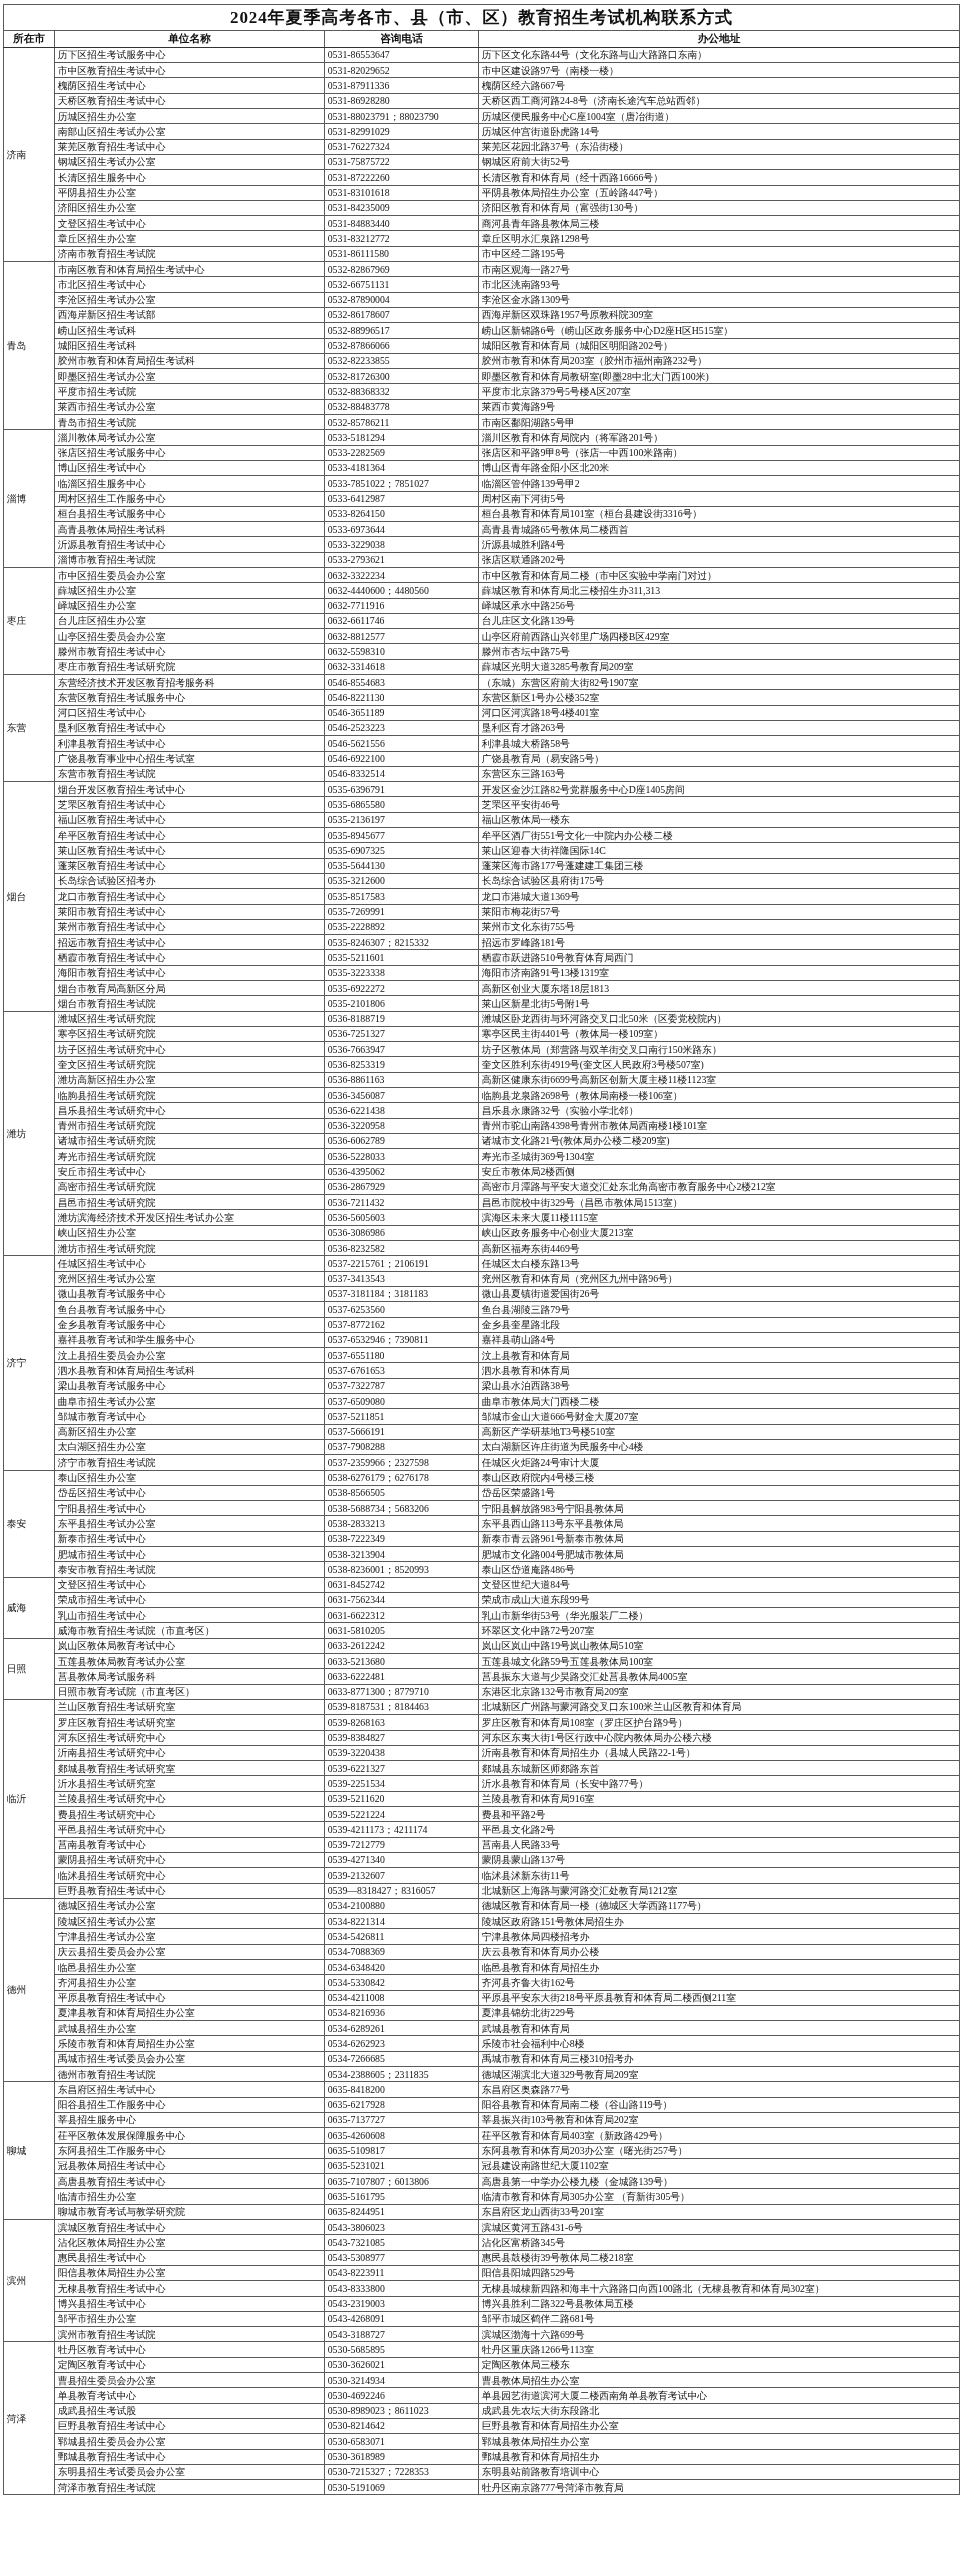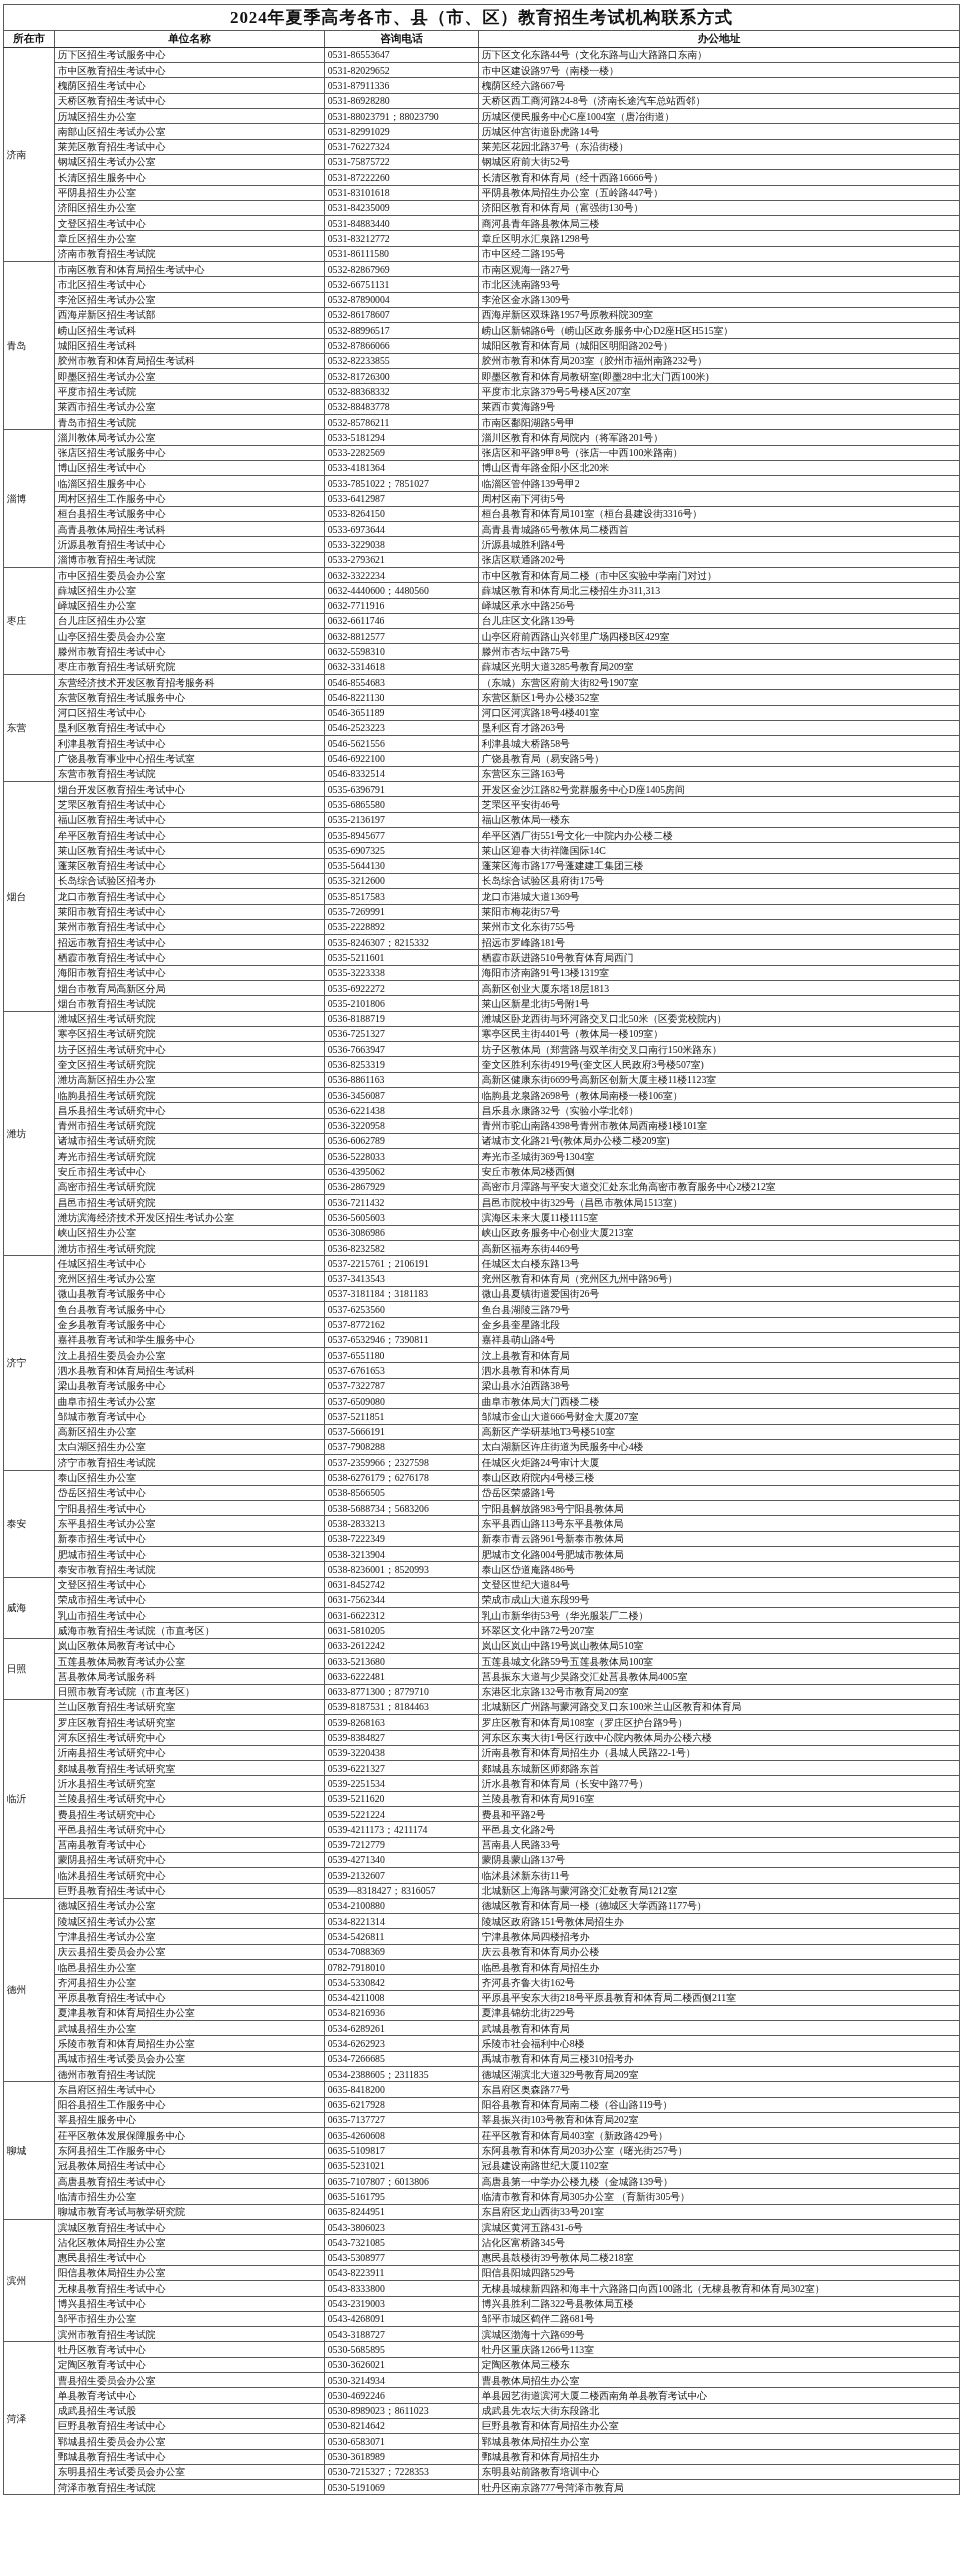--- a/index.html
+++ b/index.html
@@ -681,21 +681,21 @@
           <td class="phone">0534-5426811</td>
           <td class="address">宁津县教体局四楼招考办</td>
         </tr>
         <tr>
           <td class="unit">庆云县招生委员会办公室</td>
           <td class="phone">0534-7088369</td>
           <td class="address">庆云县教育和体育局办公楼</td>
         </tr>
         <tr>
           <td class="unit">临邑县招生办公室</td>
-          <td class="phone">0782-7918010</td>
+          <td class="phone">0534-6348420</td>
           <td class="address">临邑县教育和体育局招生办</td>
         </tr>
         <tr>
           <td class="unit">齐河县招生办公室</td>
           <td class="phone">0534-5330842</td>
           <td class="address">齐河县齐鲁大街162号</td>
         </tr>
         <tr>
           <td class="unit">平原县教育招生考试中心</td>
           <td class="phone">0534-4211008</td>

